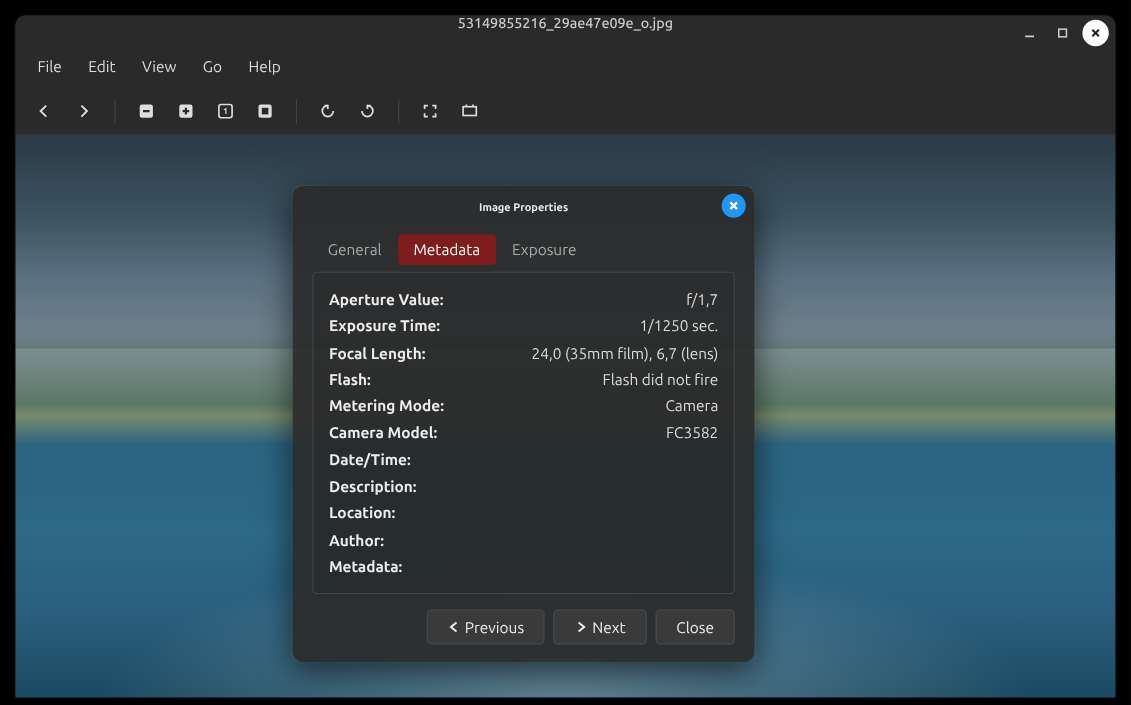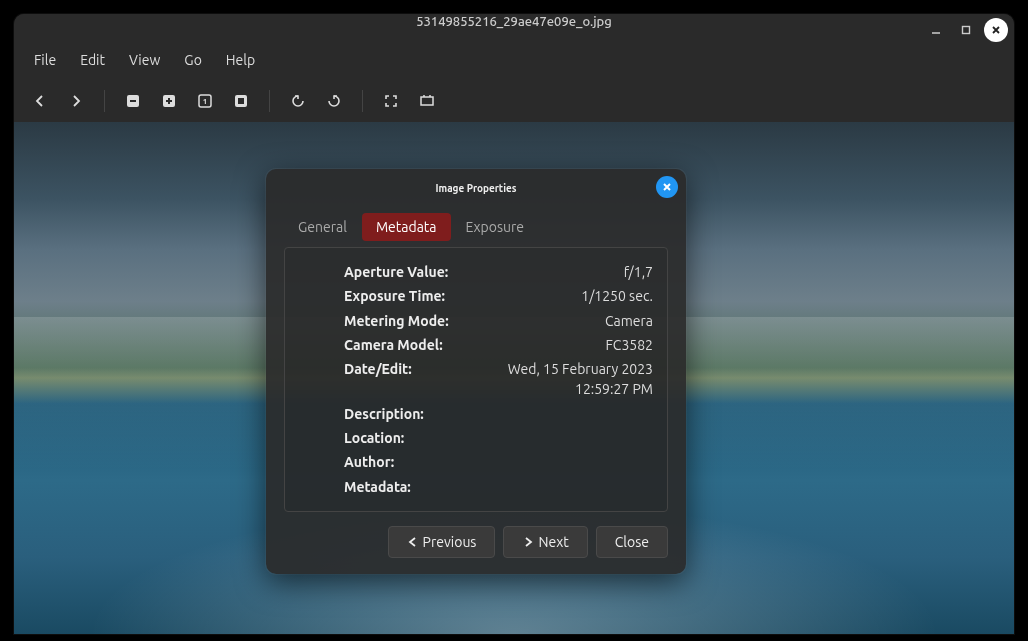--- a/index.html
+++ b/index.html
@@ -187,21 +187,20 @@
       margin: 6px 18px 0 18px;
       border: 1px solid #444;
       border-radius: 4px;
       padding: 12px 14px;
       background: rgba(0,0,0,0.05);
     }
     .row {
       display: flex;
       padding: 2px 0;
       line-height: 1.45;
-      margin-left: 45px;
     }
     .row .label {
       width: 128px;
       font-weight: 600;
       color: #eee;
     }
     .row .value {
       color: #ddd;
       flex: 1;
       text-align: right;
@@ -345,30 +344,37 @@
     <div class="panel">
       <div class="row">
         <div class="label">Aperture Value:</div>
         <div class="value">f/1,7</div>
       </div>
       <div class="row">
         <div class="label">Exposure Time:</div>
         <div class="value">1/1250 sec.</div>
       </div>
       <div class="row">
+        <div class="label">Focal Length:</div>
+        <div class="value">24,0 (35mm film), 6,7 (lens)</div>
+      </div>
+      <div class="row">
+        <div class="label">Flash:</div>
+        <div class="value">Flash did not fire</div>
+      </div>
+      <div class="row">
         <div class="label">Metering Mode:</div>
         <div class="value">Camera</div>
       </div>
       <div class="row">
         <div class="label">Camera Model:</div>
         <div class="value">FC3582</div>
       </div>
       <div class="row">
-        <div class="label">Date/Edit:</div>
-        <div class="value">Wed, 15 February 2023  12:59:27 PM</div>
+        <div class="label">Date/Time:</div>
       </div>
       <div class="row">
         <div class="label">Description:</div>
         <div class="value"></div>
       </div>
       <div class="row">
         <div class="label">Location:</div>
         <div class="value"></div>
       </div>
       <div class="row">

